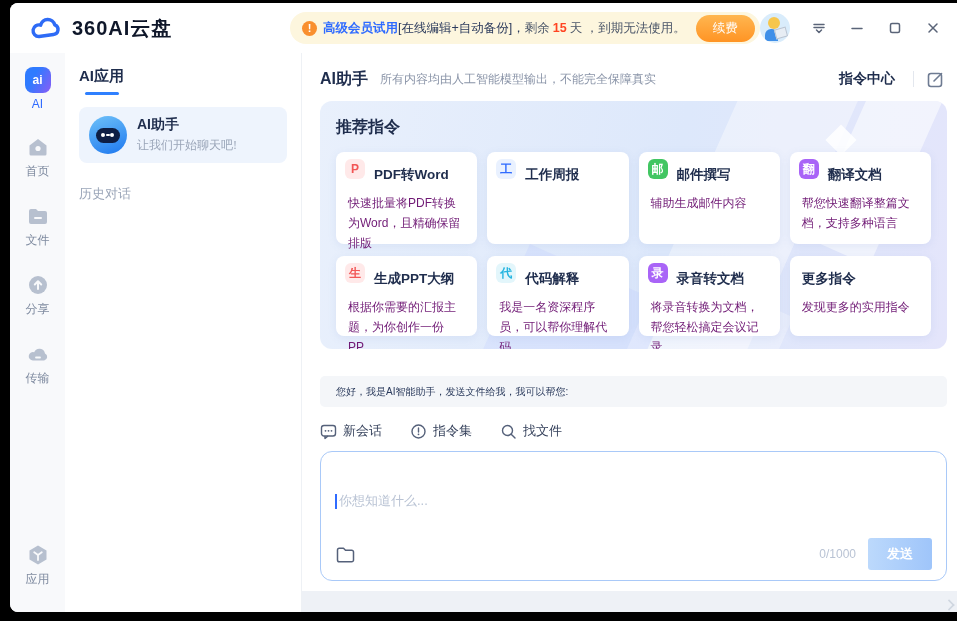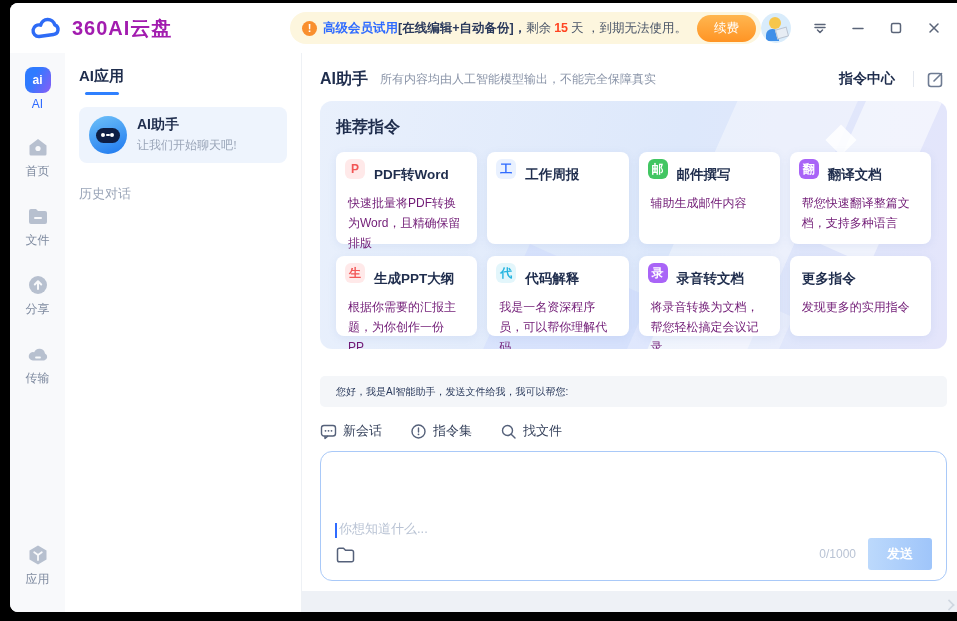--- a/index.html
+++ b/index.html
@@ -3,25 +3,25 @@
 <meta charset="utf-8">
 <style>
   * { margin:0; padding:0; box-sizing:border-box; }
   html,body { width:957px; height:621px; background:#000; font-family:"Liberation Sans", sans-serif; overflow:hidden; }
   .canvas { position:relative; width:957px; height:621px; background:#000; }
   .window { position:absolute; left:10px; top:3px; right:0; bottom:9px; background:#fff; border-radius:8px 0 0 8px; overflow:hidden; display:flex; flex-direction:column; }
 
   
   .topbar { height:50px; display:flex; align-items:center; background:#fff; flex:0 0 auto; }
   .logo { display:flex; align-items:center; gap:8px; padding-left:20px; width:280px; flex:0 0 auto; }
-  .logo-text { font-size:20px; font-weight:bold; color:#a21caf; letter-spacing:1px; }
+  .logo-text { font-size:20px; font-weight:bold; color:#0f172a; letter-spacing:1px; }
   .banner { display:flex; align-items:center; background:#fdf6de; border-radius:16px; height:32px; padding:0 5px 0 12px; font-size:12.5px; color:#4a5568; white-space:nowrap; }
   .banner-alert { width:15px; height:15px; border-radius:50%; background:#f98f2e; color:#fff; font-size:11px; font-weight:bold; text-align:center; line-height:15px; margin-right:6px; flex:0 0 auto; }
   .b-hl { color:#2f6bff; font-weight:bold; }
-  .b-bold { color:#2b3a5c; font-weight:bold;text-align:center; }
+  .b-bold { color:#2b3a5c; font-weight:normal;text-align:center; }
   .b-days { color:#ff4422; font-weight:bold; margin:0 3px; }
   .renew { margin-left:10px; border:none; background:linear-gradient(180deg,#ffb650,#ff9424); color:#fff; font-size:12.5px; padding:5px 17px; border-radius:14px; cursor:pointer; font-family:inherit; }
   .win-actions { margin-left:auto; display:flex; align-items:center; gap:20px; padding-right:18px; }
   .avatar { width:30px; height:30px; border-radius:50%; background:#d9ecfb; position:relative; overflow:hidden; cursor:pointer; }
   .avatar .head { position:absolute; left:8px; top:4px; width:12px; height:12px; border-radius:50%; background:#f6c64c; }
   .avatar .body { position:absolute; left:5px; top:16px; width:13px; height:12px; border-radius:6px 6px 0 0; background:#3f8fe8; }
   .avatar .page { position:absolute; left:15px; top:15px; width:12px; height:10px; background:#e7edf4; border:1px solid #b9c4d2; transform:rotate(-15deg); }
   .winbtn { display:flex; align-items:center; justify-content:center; width:18px; height:18px; cursor:pointer; }
 
   
@@ -76,21 +76,21 @@
   .b-code { background:#e3f6fb; color:#27b5e0; }
   .card-title { margin-left:26px; font-size:13.5px; font-weight:bold; color:#1f2d4d; white-space:nowrap; }
   .card.no-badge .card-title { margin-left:0; }
   .card-desc { margin-top:10px; font-size:12px; color:#701a75; line-height:1.65; }
 
   .greeting { margin-top:27px; background:#f4f6f9; border-radius:5px; height:31px; line-height:31px; padding:0 16px; font-size:10px; color:#2a3a5c; flex:0 0 auto; }
   .quick-actions { display:flex; align-items:center; gap:28px; margin-top:11px; height:26px; flex:0 0 auto; }
   .qa { display:flex; align-items:center; gap:6px; font-size:13px; color:#36425c; cursor:pointer; }
 
   .composer { margin-top:7px; height:130px; border:1.5px solid #a9c9f8; border-radius:12px; background:#fff; display:flex; flex-direction:column; padding:12px 14px 10px 14px; flex:0 0 auto; }
-  .composer-input { flex:1; display:flex; align-items:flex-end; cursor:text; }
+  .composer-input { flex:1; display:flex; align-items:center; cursor:text; }
   .caret { width:2px; height:15px; background:#2f6bff; margin-right:2px; }
   .ph { font-size:13px; color:#b9c3d4; }
   .composer-foot { display:flex; align-items:center; }
   .folder-btn { cursor:pointer; display:flex; }
   .cf-spacer { flex:1; }
   .counter { font-size:12px; color:#b9c3d4; margin-right:12px; }
   .send { border:none; background:linear-gradient(90deg,#bcd9fc,#9fc5fa); color:#fff; font-size:13px; font-weight:bold; padding:7px 19px; border-radius:3px; cursor:pointer; font-family:inherit; }
 
   .main-foot { flex:1; background:#eef1f6; margin:10px -10px 0 -18px; position:relative; }
   .grip { position:absolute; right:3px; bottom:2px; width:10px; height:10px; border-right:2px solid #c3ccd8; border-bottom:2px solid #c3ccd8; transform:rotate(-45deg) scale(.8); opacity:.7; }

